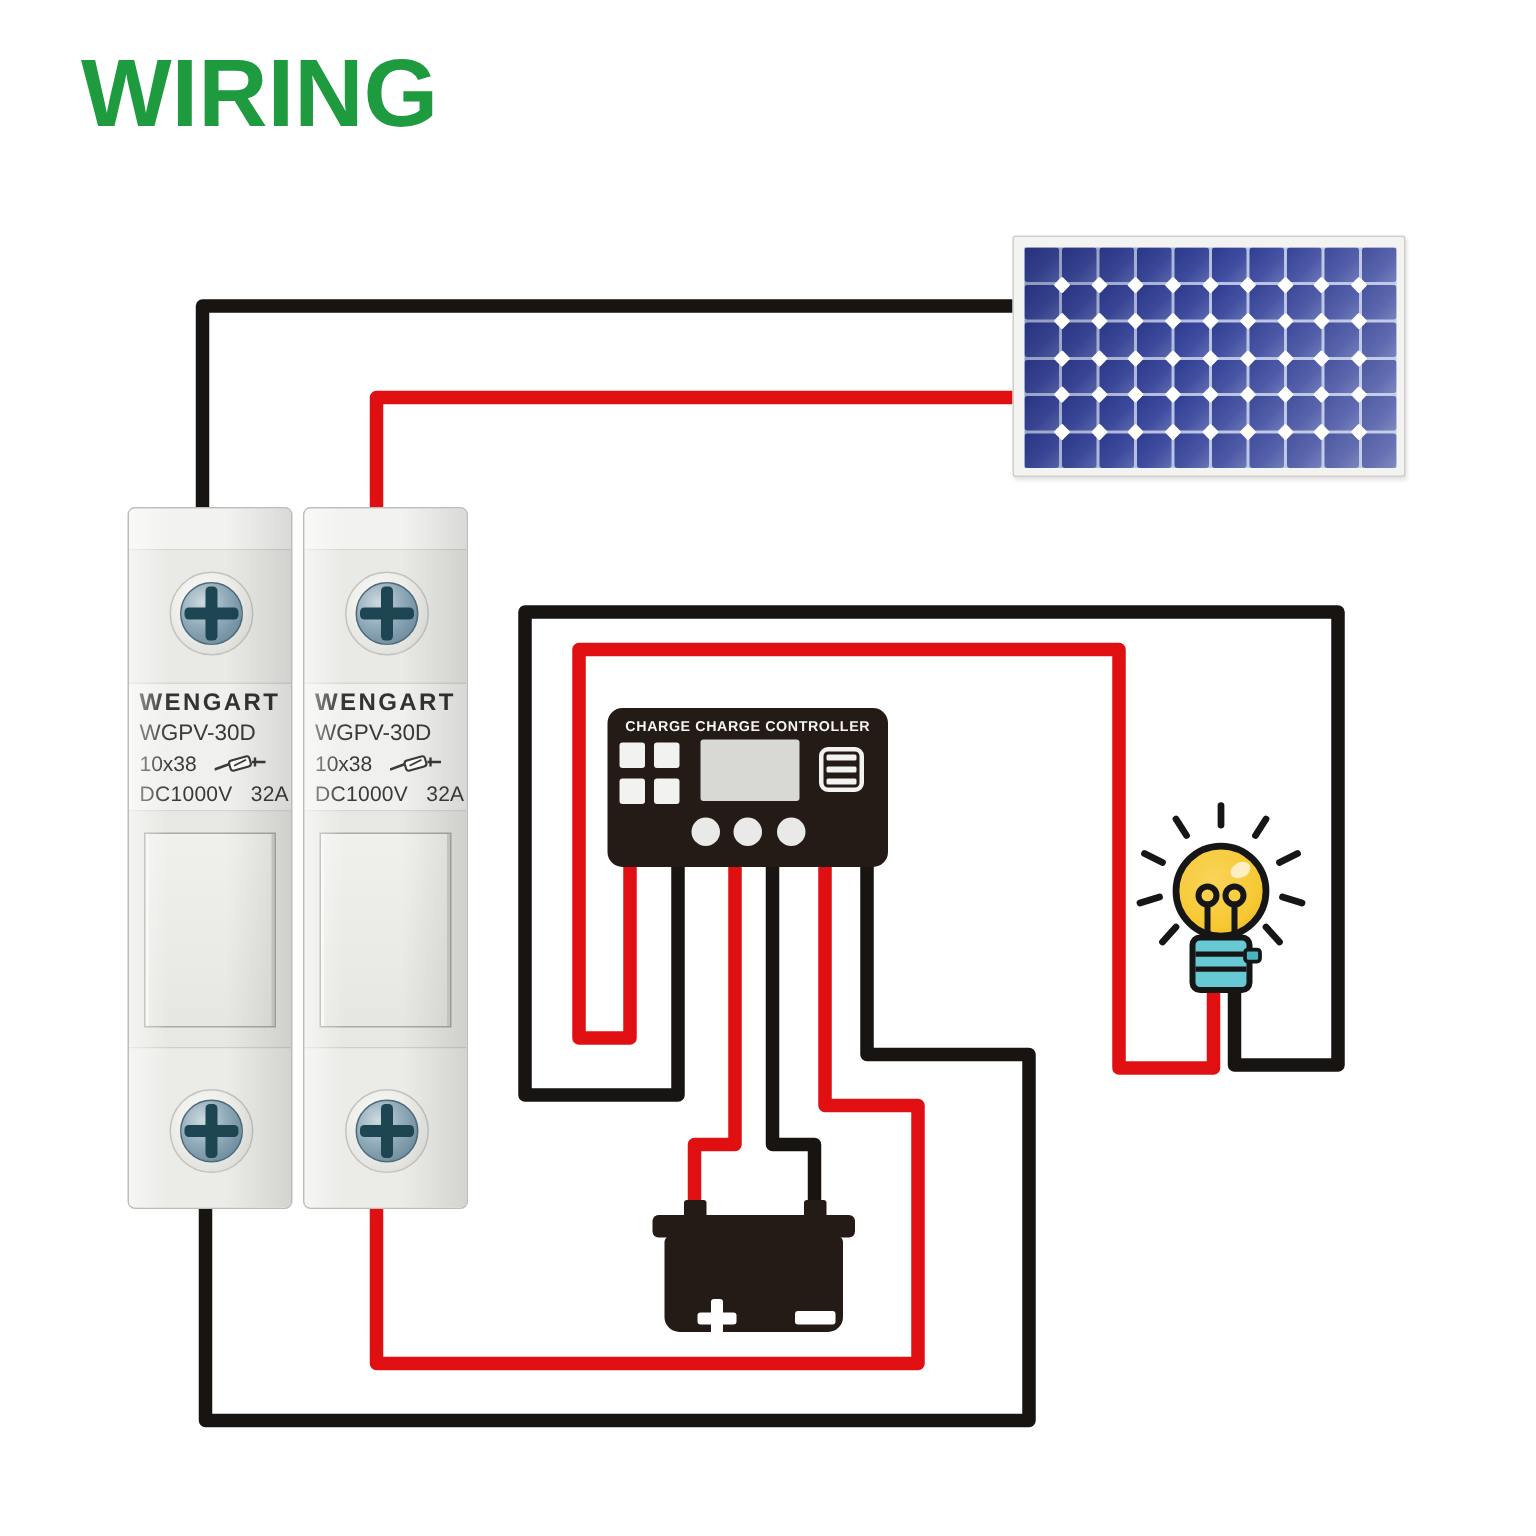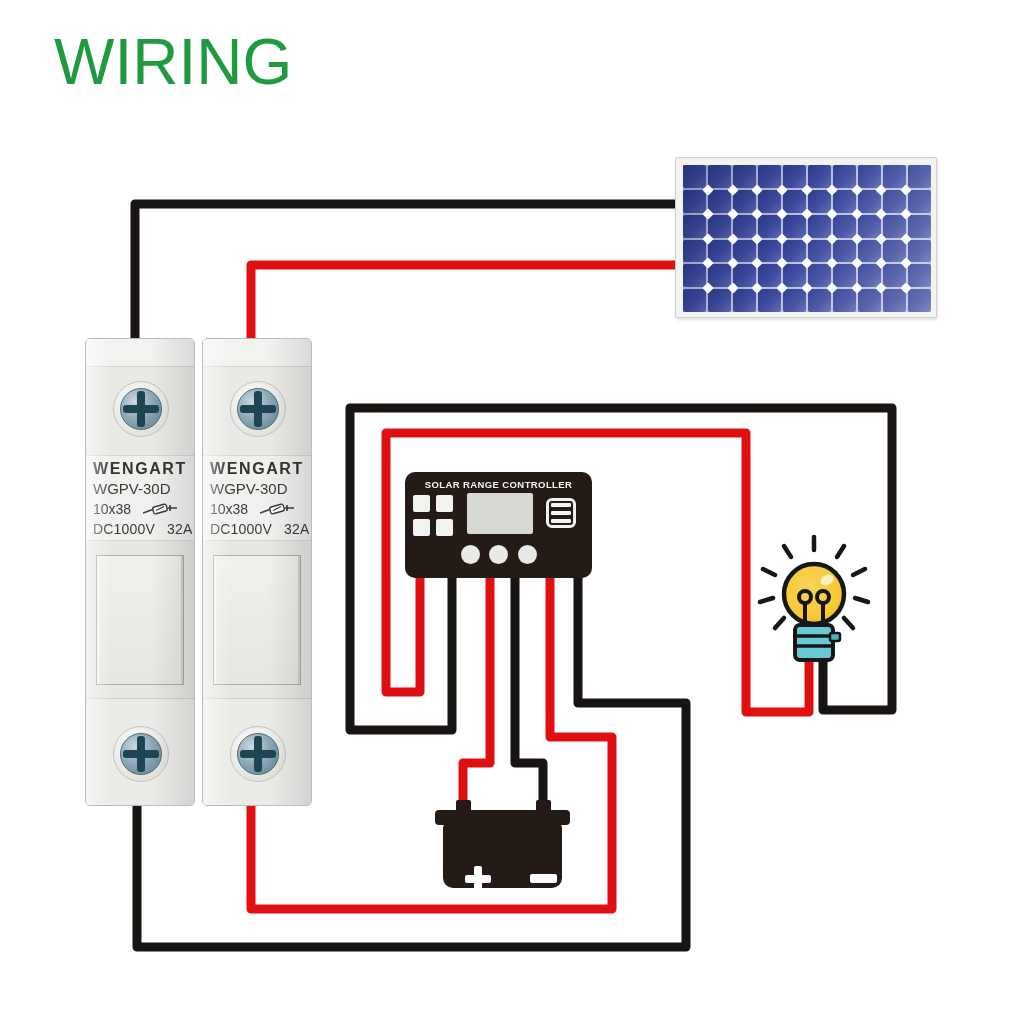--- a/index.html
+++ b/index.html
@@ -2,21 +2,21 @@
 <html><head>
 <meta charset="utf-8">
 <style>
   html,body{margin:0;padding:0;background:#ffffff;}
   #canvas{
     position:relative;width:1024px;height:1024px;background:#ffffff;overflow:hidden;
     font-family:"Liberation Sans","DejaVu Sans",sans-serif;
   }
   
   .main-title{
-    position:absolute;left:54px;top:30px;font-size:64px;font-weight:normal;
+    position:absolute;left:54px;top:30px;font-size:64px;font-weight:bold;
     letter-spacing:0px;color:#1e9b3f;line-height:1;
   }
   .sub-title{
     position:absolute;left:57px;top:98px;font-size:27px;font-weight:bold;color:#2d2d2d;letter-spacing:0px;
   }
   
   #wire-layer{position:absolute;left:0;top:0;width:1024px;height:1024px;}
   
   .solar-panel{
     position:absolute;left:675px;top:157px;width:262px;height:161px;
@@ -297,21 +297,21 @@
     <div class="screw bottom">
       <div class="screw-recess"></div>
       <div class="screw-head"></div>
       <div class="screw-cross-v"></div>
       <div class="screw-cross-h"></div>
     </div>
     <div class="fh-shade"></div>
   </div>
 
   <div class="controller">
-    <div class="ctrl-title">SOLAR RANGE CONTROLLER</div>
+    <div class="ctrl-title">CHARGE CHARGE CONTROLLER</div>
     <div class="ctrl-squares">
       <div></div>
       <div></div>
       <div></div>
       <div></div>
     </div>
     <div class="ctrl-lcd"></div>
     <div class="ctrl-usb">
       <div></div>
         <div></div>

